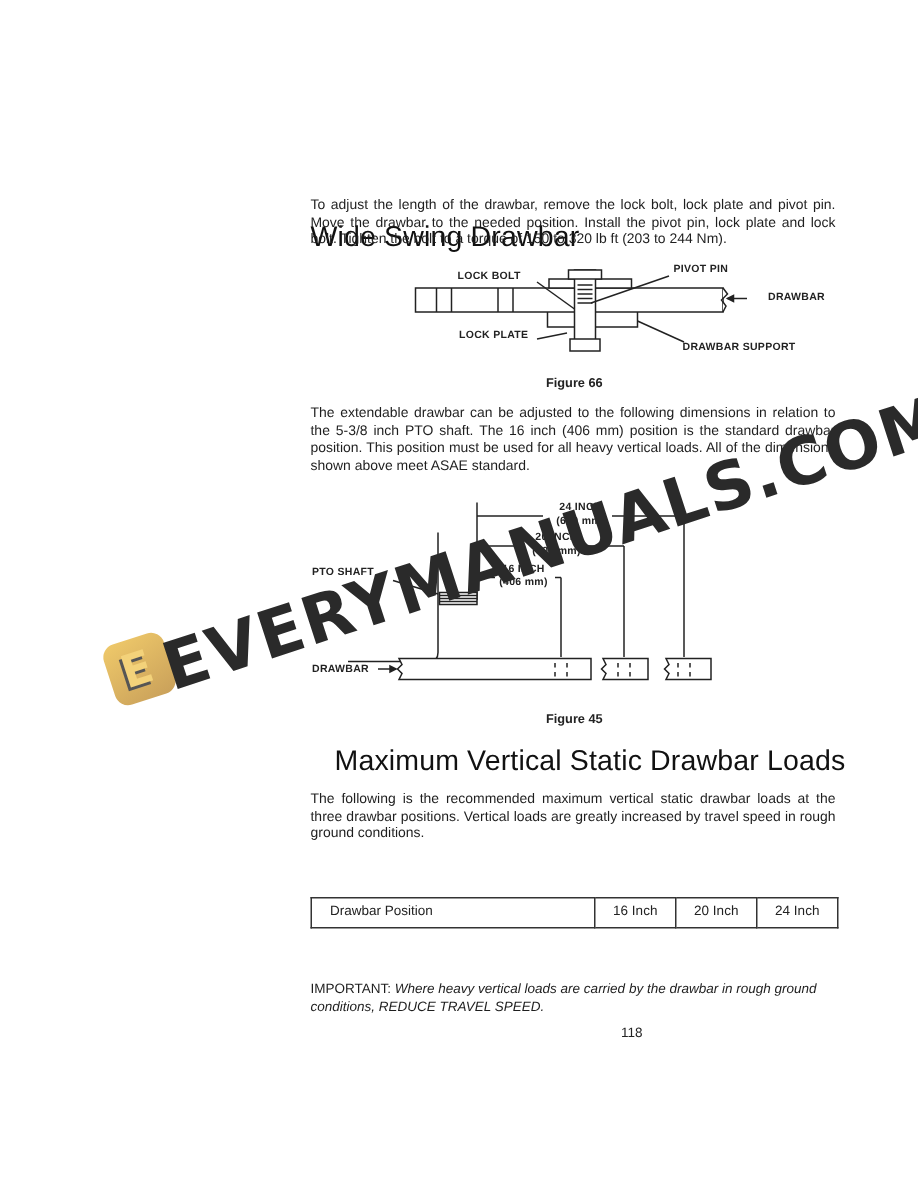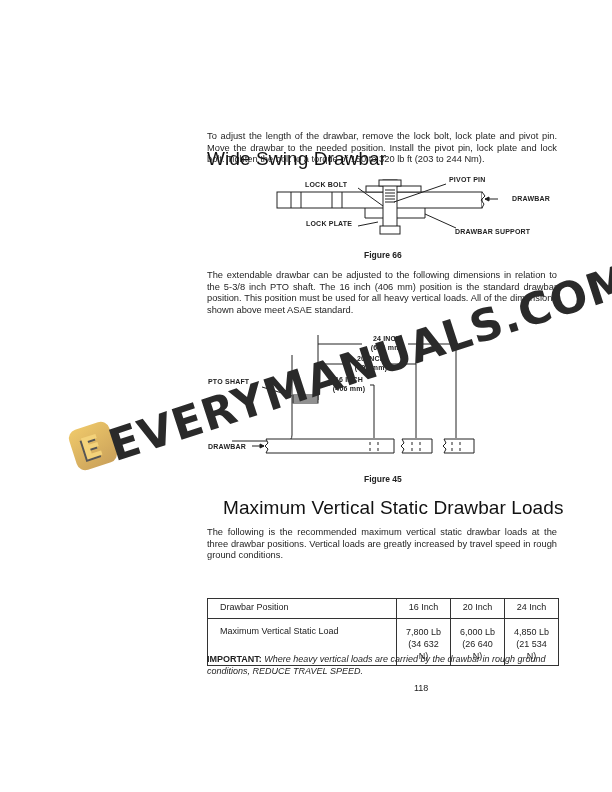--- a/index.html
+++ b/index.html
@@ -7,21 +7,21 @@
     .abs { position: absolute; }
     .h1 { font-size: 19px; font-weight: normal; letter-spacing: 0.1px; color: #111; }
     .para { font-size: 9.3px; line-height: 11.6px; text-align: justify; color: #1e1e1e; }
     .label { font-size: 7px; font-weight: bold; color: #222; letter-spacing: 0.2px; }
     .figcap { font-size: 8.5px; font-weight: bold; color: #222; }
     table.loads { border-collapse: collapse; font-size: 9px; color: #222; }
     table.loads td { border: 1px solid #333; padding: 3px 6px; vertical-align: top; }
     table.loads tr.hdr td { height: 13px; }
     table.loads tr.row td { height: 30px; }
     .imp { font-size: 9px; line-height: 12px; color: #1e1e1e; }
-    .imp b { font-weight: bold; font-style: normal; }
+    .imp b { font-weight: normal; font-style: normal; }
     .imp i { font-style: italic; margin-top: 28px; }
     .pageno { font-size: 9px; color: #222; }
     .wm { font-family: "DejaVu Sans", sans-serif; font-weight: bold; font-size: 44px; color: #2a2a2a; letter-spacing: 1px; transform-origin: left bottom; transform: rotate(-18deg); white-space: nowrap; }
   </style>
 </head>
 <body>
 
 <div class="abs h1" style="left:207px; top:112px;margin-top:36px;">Wide Swing Drawbar</div>
 <div class="abs para" style="left:207px; top:131px; width:350px;">To adjust the length of the drawbar, remove the lock bolt, lock plate and pivot pin. Move the drawbar to the needed position. Install the pivot pin, lock plate and lock bolt. Tighten the bolt to a torque of 150 to 320 lb ft (203 to 244 Nm).</div>
 
@@ -138,35 +138,20 @@
 <div class="abs para" style="left:207px; top:527px; width:350px;">The following is the recommended maximum vertical static drawbar loads at the three drawbar positions. Vertical loads are greatly increased by travel speed in rough ground conditions.</div>
 
 <table class="abs loads" style="left:207px; top:583px; width:352px;margin-top:15px;">
   <tbody>
       <tr class="hdr">
     <td style="width:170px; padding-left:12px;">Drawbar Position</td>
     <td style="text-align:center;">16 Inch</td>
     <td style="text-align:center;">20 Inch</td>
     <td style="text-align:center;">24 Inch</td>
   </tr>
-  <tr class="row">
-    <td style="padding-left:12px; padding-top:7px;">Maximum Vertical Static Load</td>
-    <td style="text-align:center; padding-top:7px; line-height:12px;">
-      <div>7,800 Lb</div>
-      <div>(34 632 N)</div>
-    </td>
-    <td style="text-align:center; padding-top:7px; line-height:12px;">
-      <div>6,000 Lb</div>
-      <div>(26 640 N)</div>
-    </td>
-    <td style="text-align:center; padding-top:7px; line-height:12px;">
-      <div>4,850 Lb</div>
-      <div>(21 534 N)</div>
-    </td>
-  </tr>
 </tbody>
   </table>
 
 <div class="abs imp" style="left:207px; top:653px; width:352px;">
   <b>IMPORTANT:</b>
   <i>Where heavy vertical loads are carried by the drawbar in rough ground conditions, REDUCE TRAVEL SPEED.</i>
 </div>
 
 <div class="abs pageno" style="left:373px; top:683px;margin-left:41px;">118</div>
 

